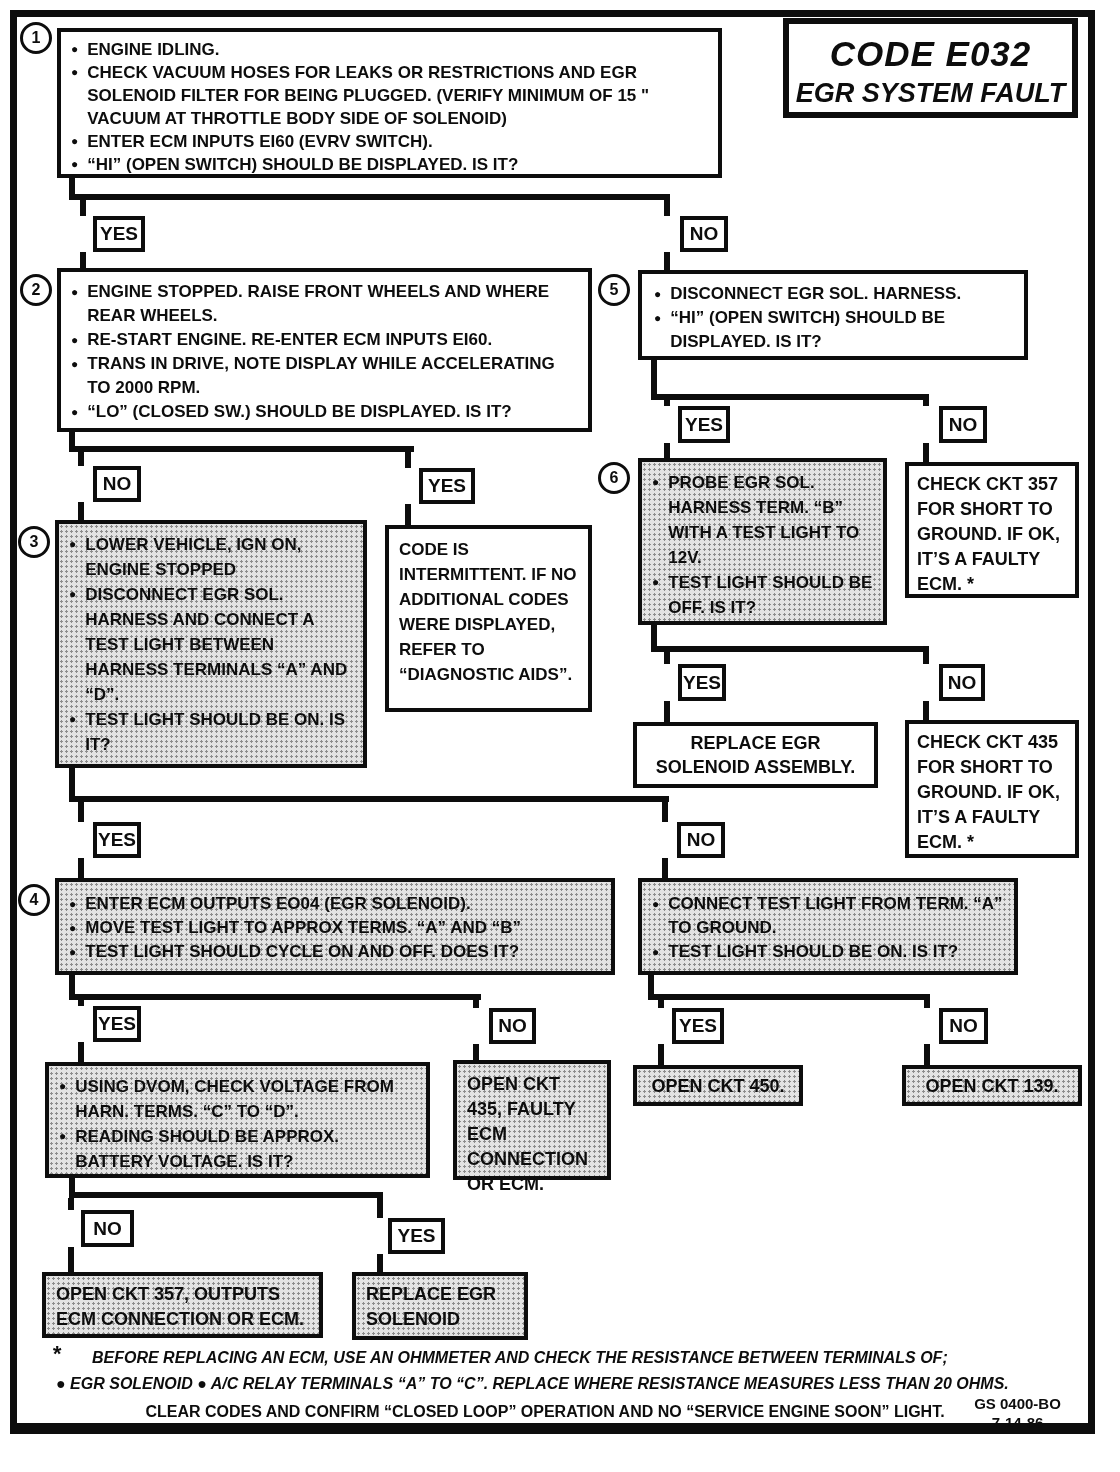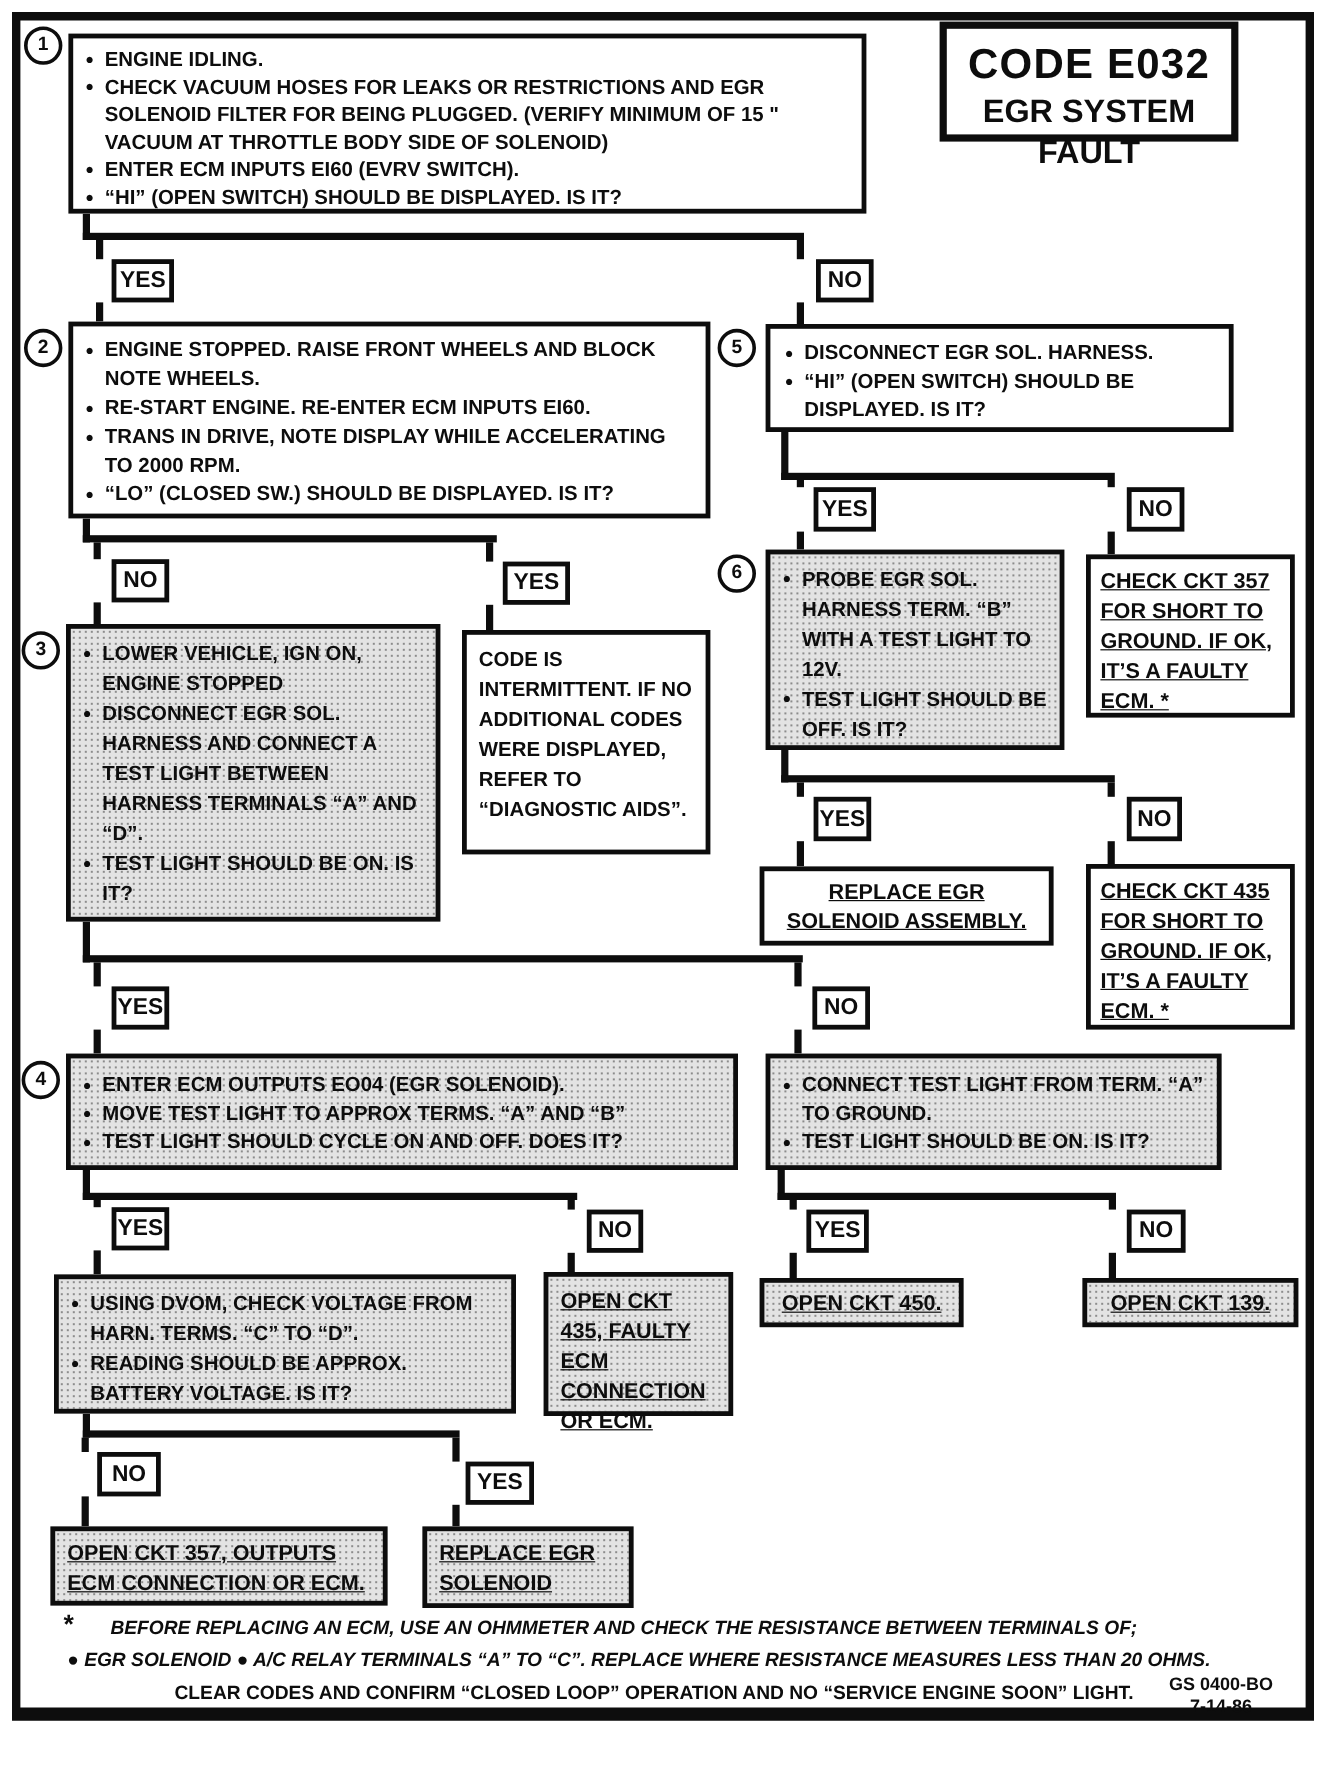--- a/index.html
+++ b/index.html
@@ -13,28 +13,28 @@
           background-image:radial-gradient(#8c8c8c 1.1px,rgba(0,0,0,0) 1.25px);
           background-size:5px 5px;}
   .decision{position:absolute;box-sizing:border-box;border:4px solid #0d0d0d;background:#fff;
             font-weight:bold;font-size:19px;display:flex;align-items:center;justify-content:center;margin-left:36px;}
   .ln{position:absolute;background:#0d0d0d;}
   .circle{position:absolute;width:32px;height:32px;box-sizing:border-box;border:3px solid #0d0d0d;
           border-radius:50%;display:flex;align-items:center;justify-content:center;
           font-weight:bold;font-size:16px;background:#fff;}
   .bul{display:flex;gap:9px;}
   .bul .dot{flex:0 0 auto;font-size:12px;}
-  .titlebox{position:absolute;left:783px;top:18px;width:249px;height:100px;box-sizing:border-box;
-            border:6px solid #0d0d0d;text-align:center;padding-top:8px;background:#fff;}
+  .titlebox{position:absolute;left:783px;top:18px;width:295px;height:100px;box-sizing:border-box;
+            border:6px solid #0d0d0d;text-align:center;padding-top:8px;background:#fff;font-style:italic;}
   .titlebox .t1{font-weight:bold;font-size:35px;line-height:44px;letter-spacing:1px;}
   .titlebox .t2{font-weight:bold;font-size:27px;line-height:34px;}
   .ctr{display:flex;align-items:center;justify-content:center;text-align:center;}
   .fn{position:absolute;font-weight:bold;font-style:italic;font-size:16px;line-height:20px;}
   .ref{position:absolute;font-weight:bold;font-size:15px;line-height:19px;text-align:center;}
-  .lh23{line-height:23px;} .lh25{line-height:25px;} .fs18{font-size:18px;text-decoration:underline;}
+  .lh23{line-height:23px;} .lh25{line-height:25px;} .fs18{font-size:18px;}
 </style>
 </head>
 <body>
 
 <div class="page">
 
   <div class="frame"></div>
 
   <div class="titlebox">
     <div class="t1">CODE E032</div>
@@ -115,21 +115,21 @@
         <span>“HI” (OPEN SWITCH) SHOULD BE DISPLAYED.  IS IT?</span>
       </div>
   </div>
 
   <div class="decision" style="left:57px;top:216px;width:52px;height:36px">YES</div>
   <div class="decision" style="left:644px;top:216px;width:48px;height:36px">NO</div>
 
   <div class="box" style="left:57px;top:268px;width:535px;height:164px">
     <div class="bul">
         <span class="dot">●</span>
-        <span>ENGINE STOPPED. RAISE FRONT WHEELS AND BLOCK NOTE WHEELS.</span>
+        <span>ENGINE STOPPED. RAISE FRONT WHEELS AND WHERE REAR WHEELS.</span>
       </div>
     <div class="bul">
         <span class="dot">●</span>
         <span>RE-START ENGINE.  RE-ENTER ECM INPUTS EI60.</span>
       </div>
     <div class="bul">
         <span class="dot">●</span>
         <span>TRANS IN DRIVE, NOTE DISPLAY WHILE ACCELERATING TO 2000 RPM.</span>
       </div>
     <div class="bul">

